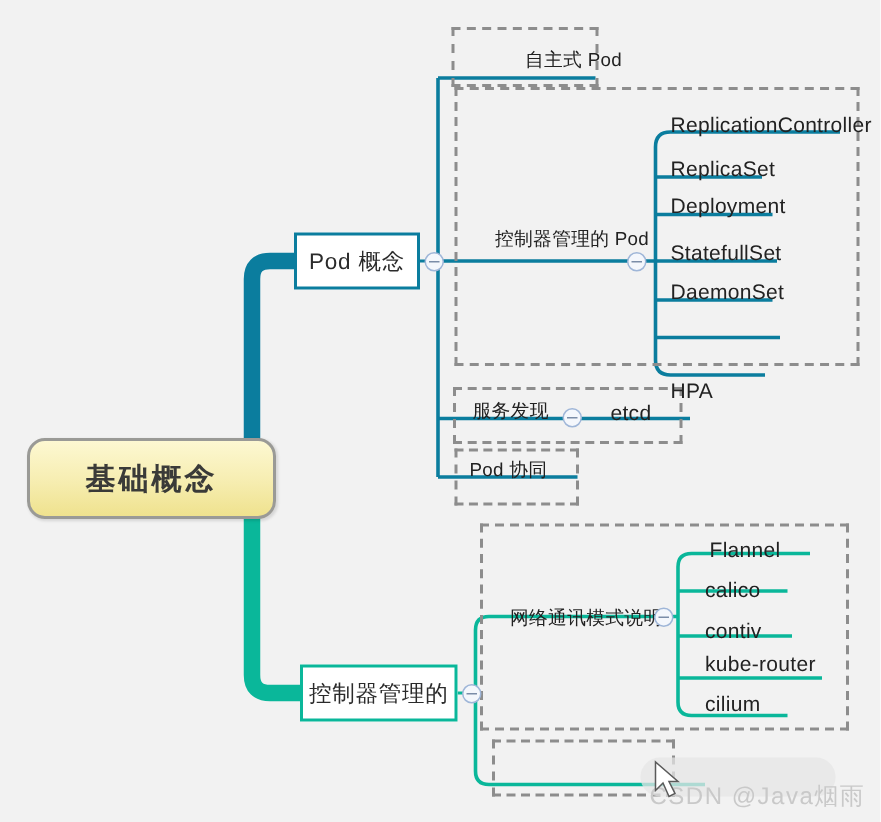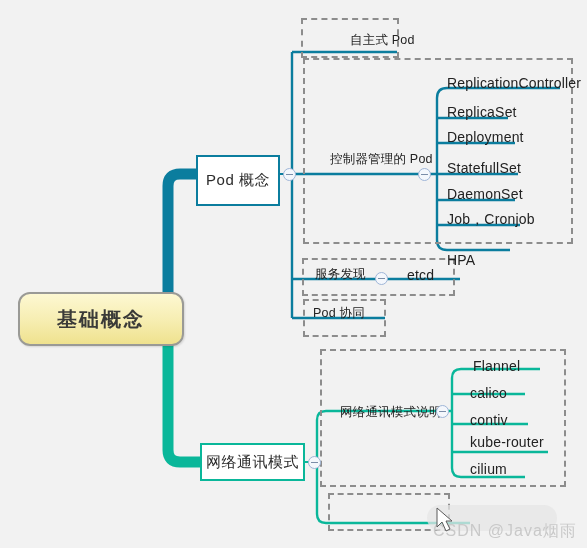--- a/index.html
+++ b/index.html
@@ -163,47 +163,46 @@
   <div class="frame" style="left:303px; top:299px; width:83px; height:38px;"></div>
 
   <div class="frame" style="left:320px; top:349px; width:246px; height:138px;"></div>
 
   <div class="frame" style="left:328px; top:493px; width:122px; height:38px;"></div>
 
   <div class="node root-node" style="left:18px; top:292px; width:166px; height:54px;">
     <span>基础概念</span>
   </div>
 
-  <div class="node branch-node branch-blue" style="left:196px; top:155px; width:84px; height:51px;">
+  <div class="node branch-node branch-blue" style="left:196px; top:155px; width:84px; height:38px;">
     <span>Pod 概念</span>
   </div>
   <div class="toggle" style="left:283px; top:168px;"></div>
 
   <div class="node branch-node branch-green" style="left:200px; top:443px; width:105px; height:38px;">
-    <span>网络通讯模式</span>
+    <span>控制器管理的</span>
   </div>
   <div class="toggle" style="left:308px; top:456px;"></div>
 
   <div class="leaf leaf-cn" style="left:338px; top:32px;margin-left:12px;">自主式 Pod</div>
 
   <div class="leaf leaf-cn" style="left:330px; top:151px;">控制器管理的 Pod</div>
   <div class="toggle" style="left:418px; top:168px;"></div>
 
   <div class="leaf leaf-cn" style="left:315px; top:266px;">服务发现</div>
   <div class="toggle" style="left:375px; top:272px;"></div>
   <div class="leaf" style="left:407px; top:267px;">etcd</div>
 
   <div class="leaf leaf-cn" style="left:313px; top:305px;">Pod 协同</div>
 
   <div class="leaf" style="left:447px; top:75px;">ReplicationController</div>
   <div class="leaf" style="left:447px; top:104px;">ReplicaSet</div>
   <div class="leaf" style="left:447px; top:129px;">Deployment</div>
   <div class="leaf" style="left:447px; top:160px;">StatefullSet</div>
   <div class="leaf" style="left:447px; top:186px;">DaemonSet</div>
-  <div class="leaf" style="left:447px; top:211px;">Job，Cronjob</div>
   <div class="leaf" style="left:447px; top:252px;">HPA</div>
 
   <div class="leaf leaf-cn" style="left:340px; top:404px;">网络通讯模式说明</div>
   <div class="toggle" style="left:436px; top:405px;"></div>
 
 
   <div class="leaf" style="left:473px; top:358px;">Flannel</div>
   <div class="leaf" style="left:470px; top:385px;">calico</div>
   <div class="leaf" style="left:470px; top:412px;">contiv</div>
   <div class="leaf" style="left:470px; top:434px;">kube-router</div>

